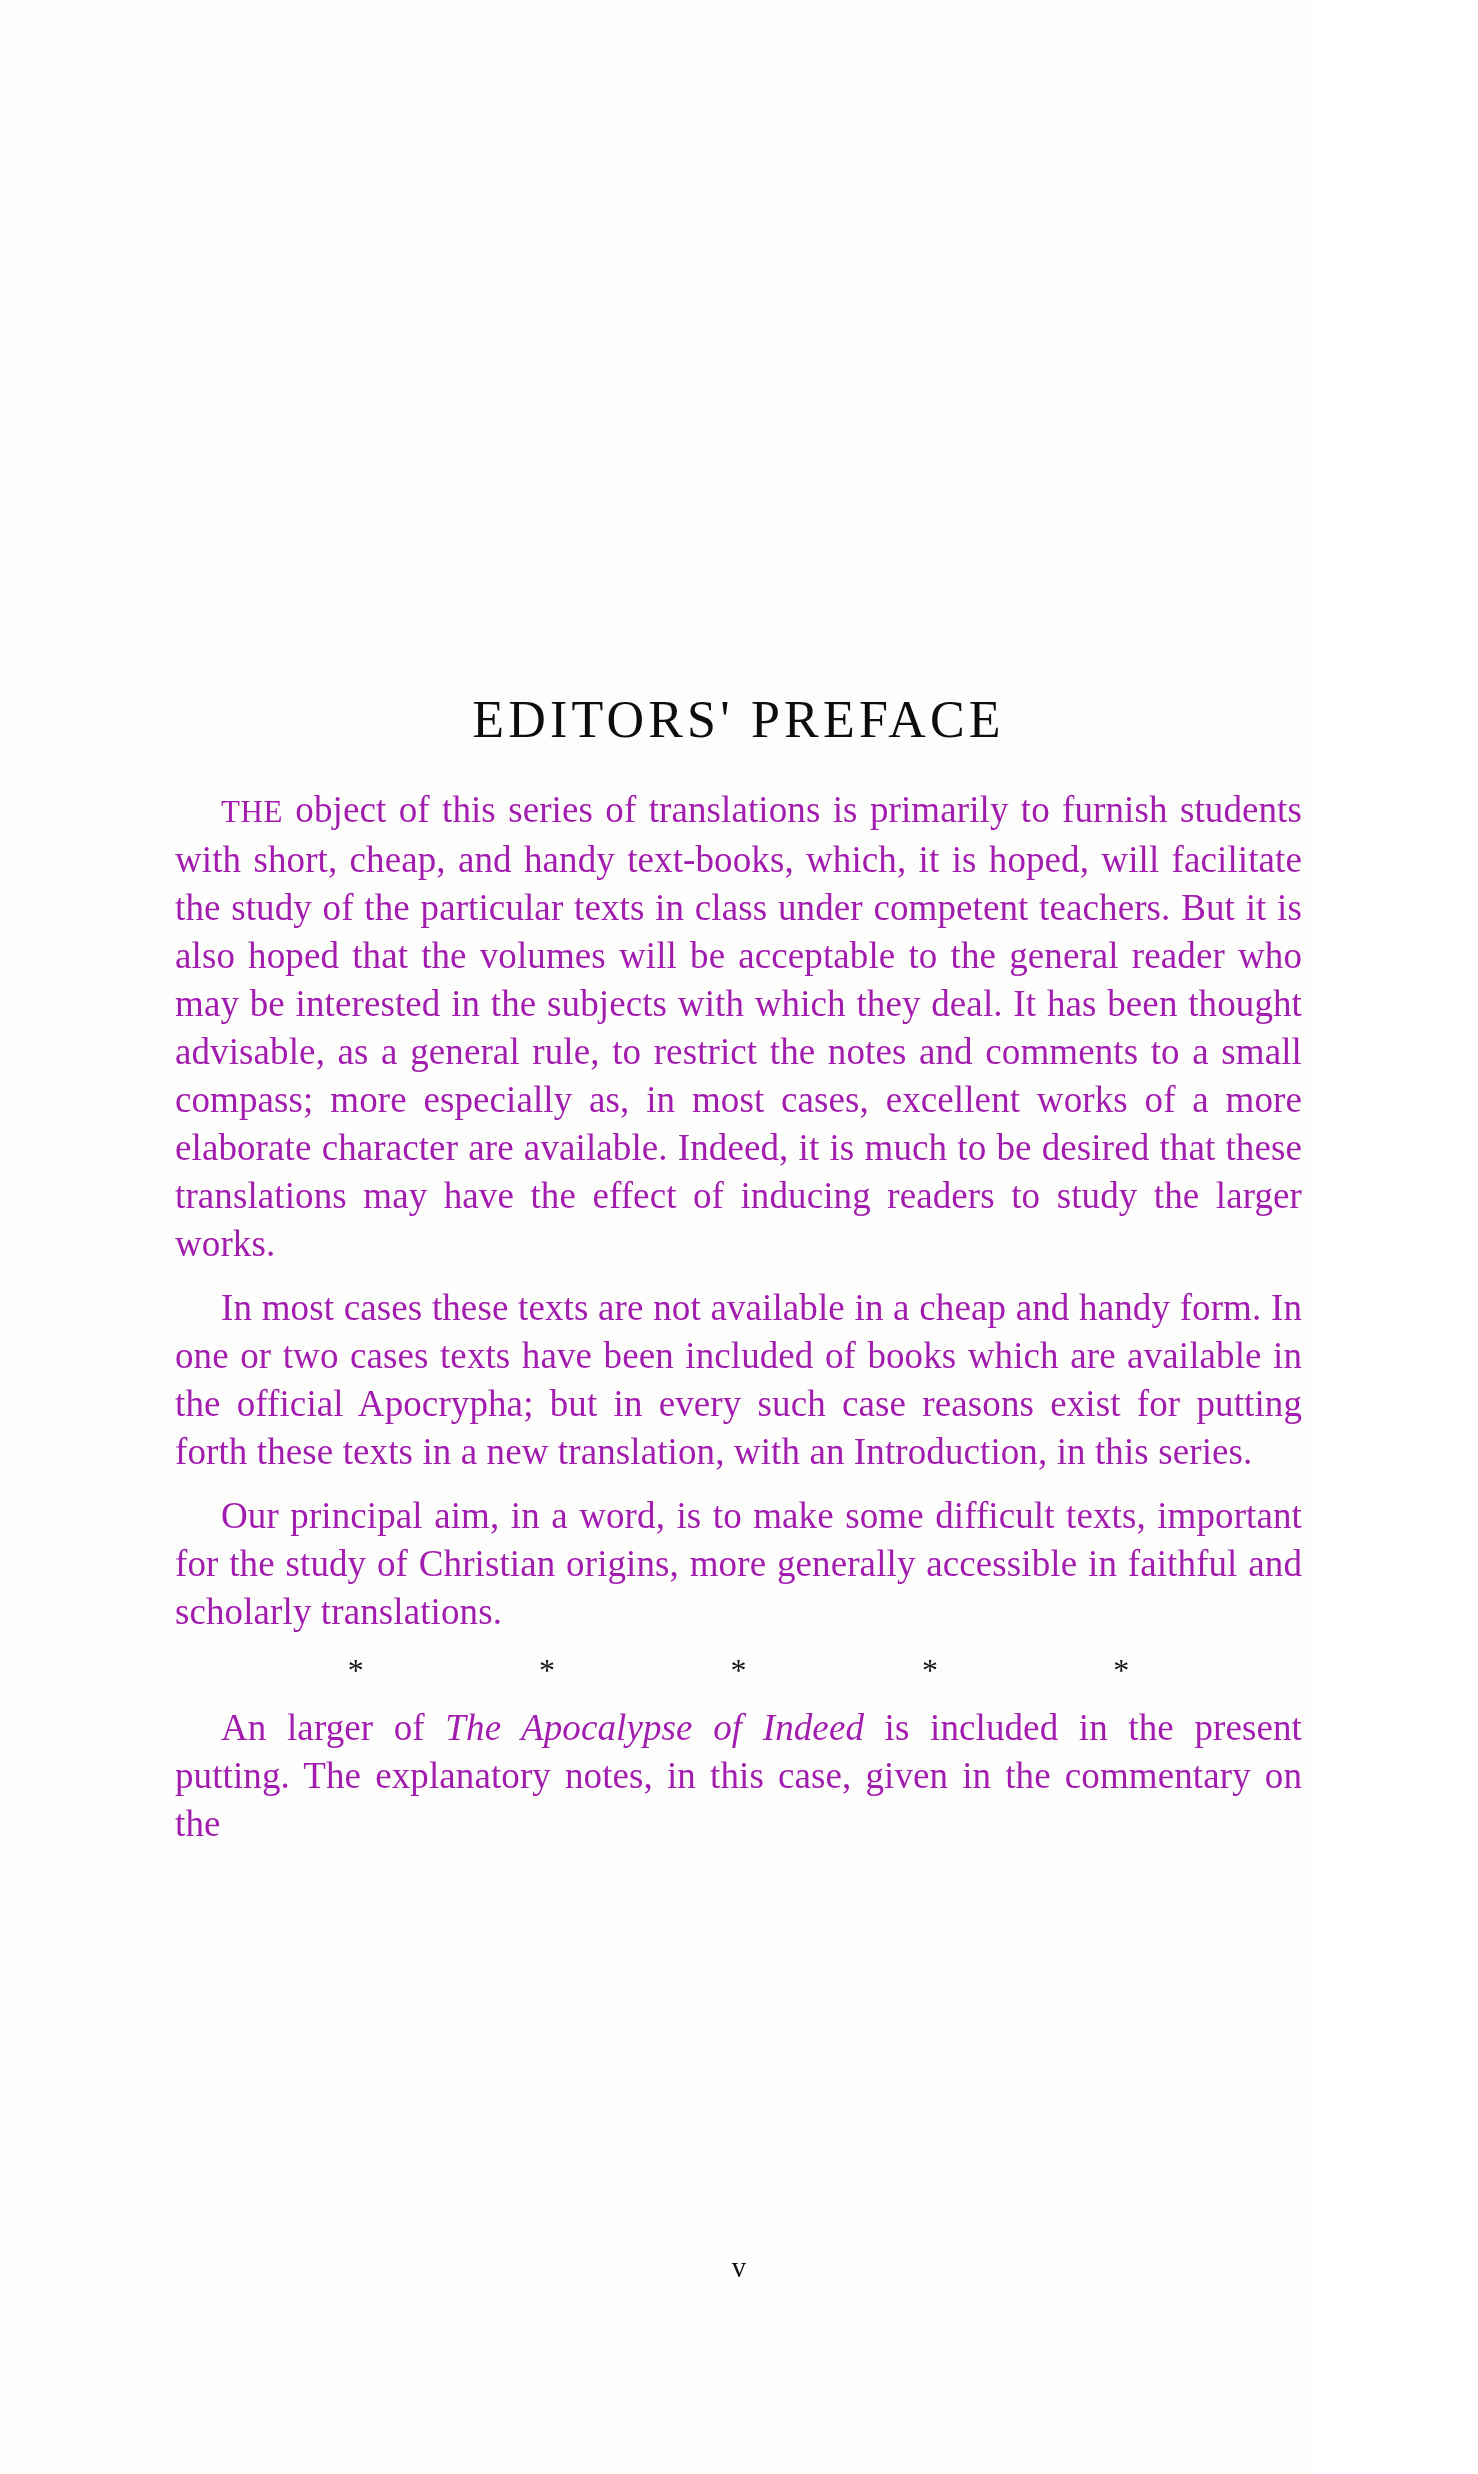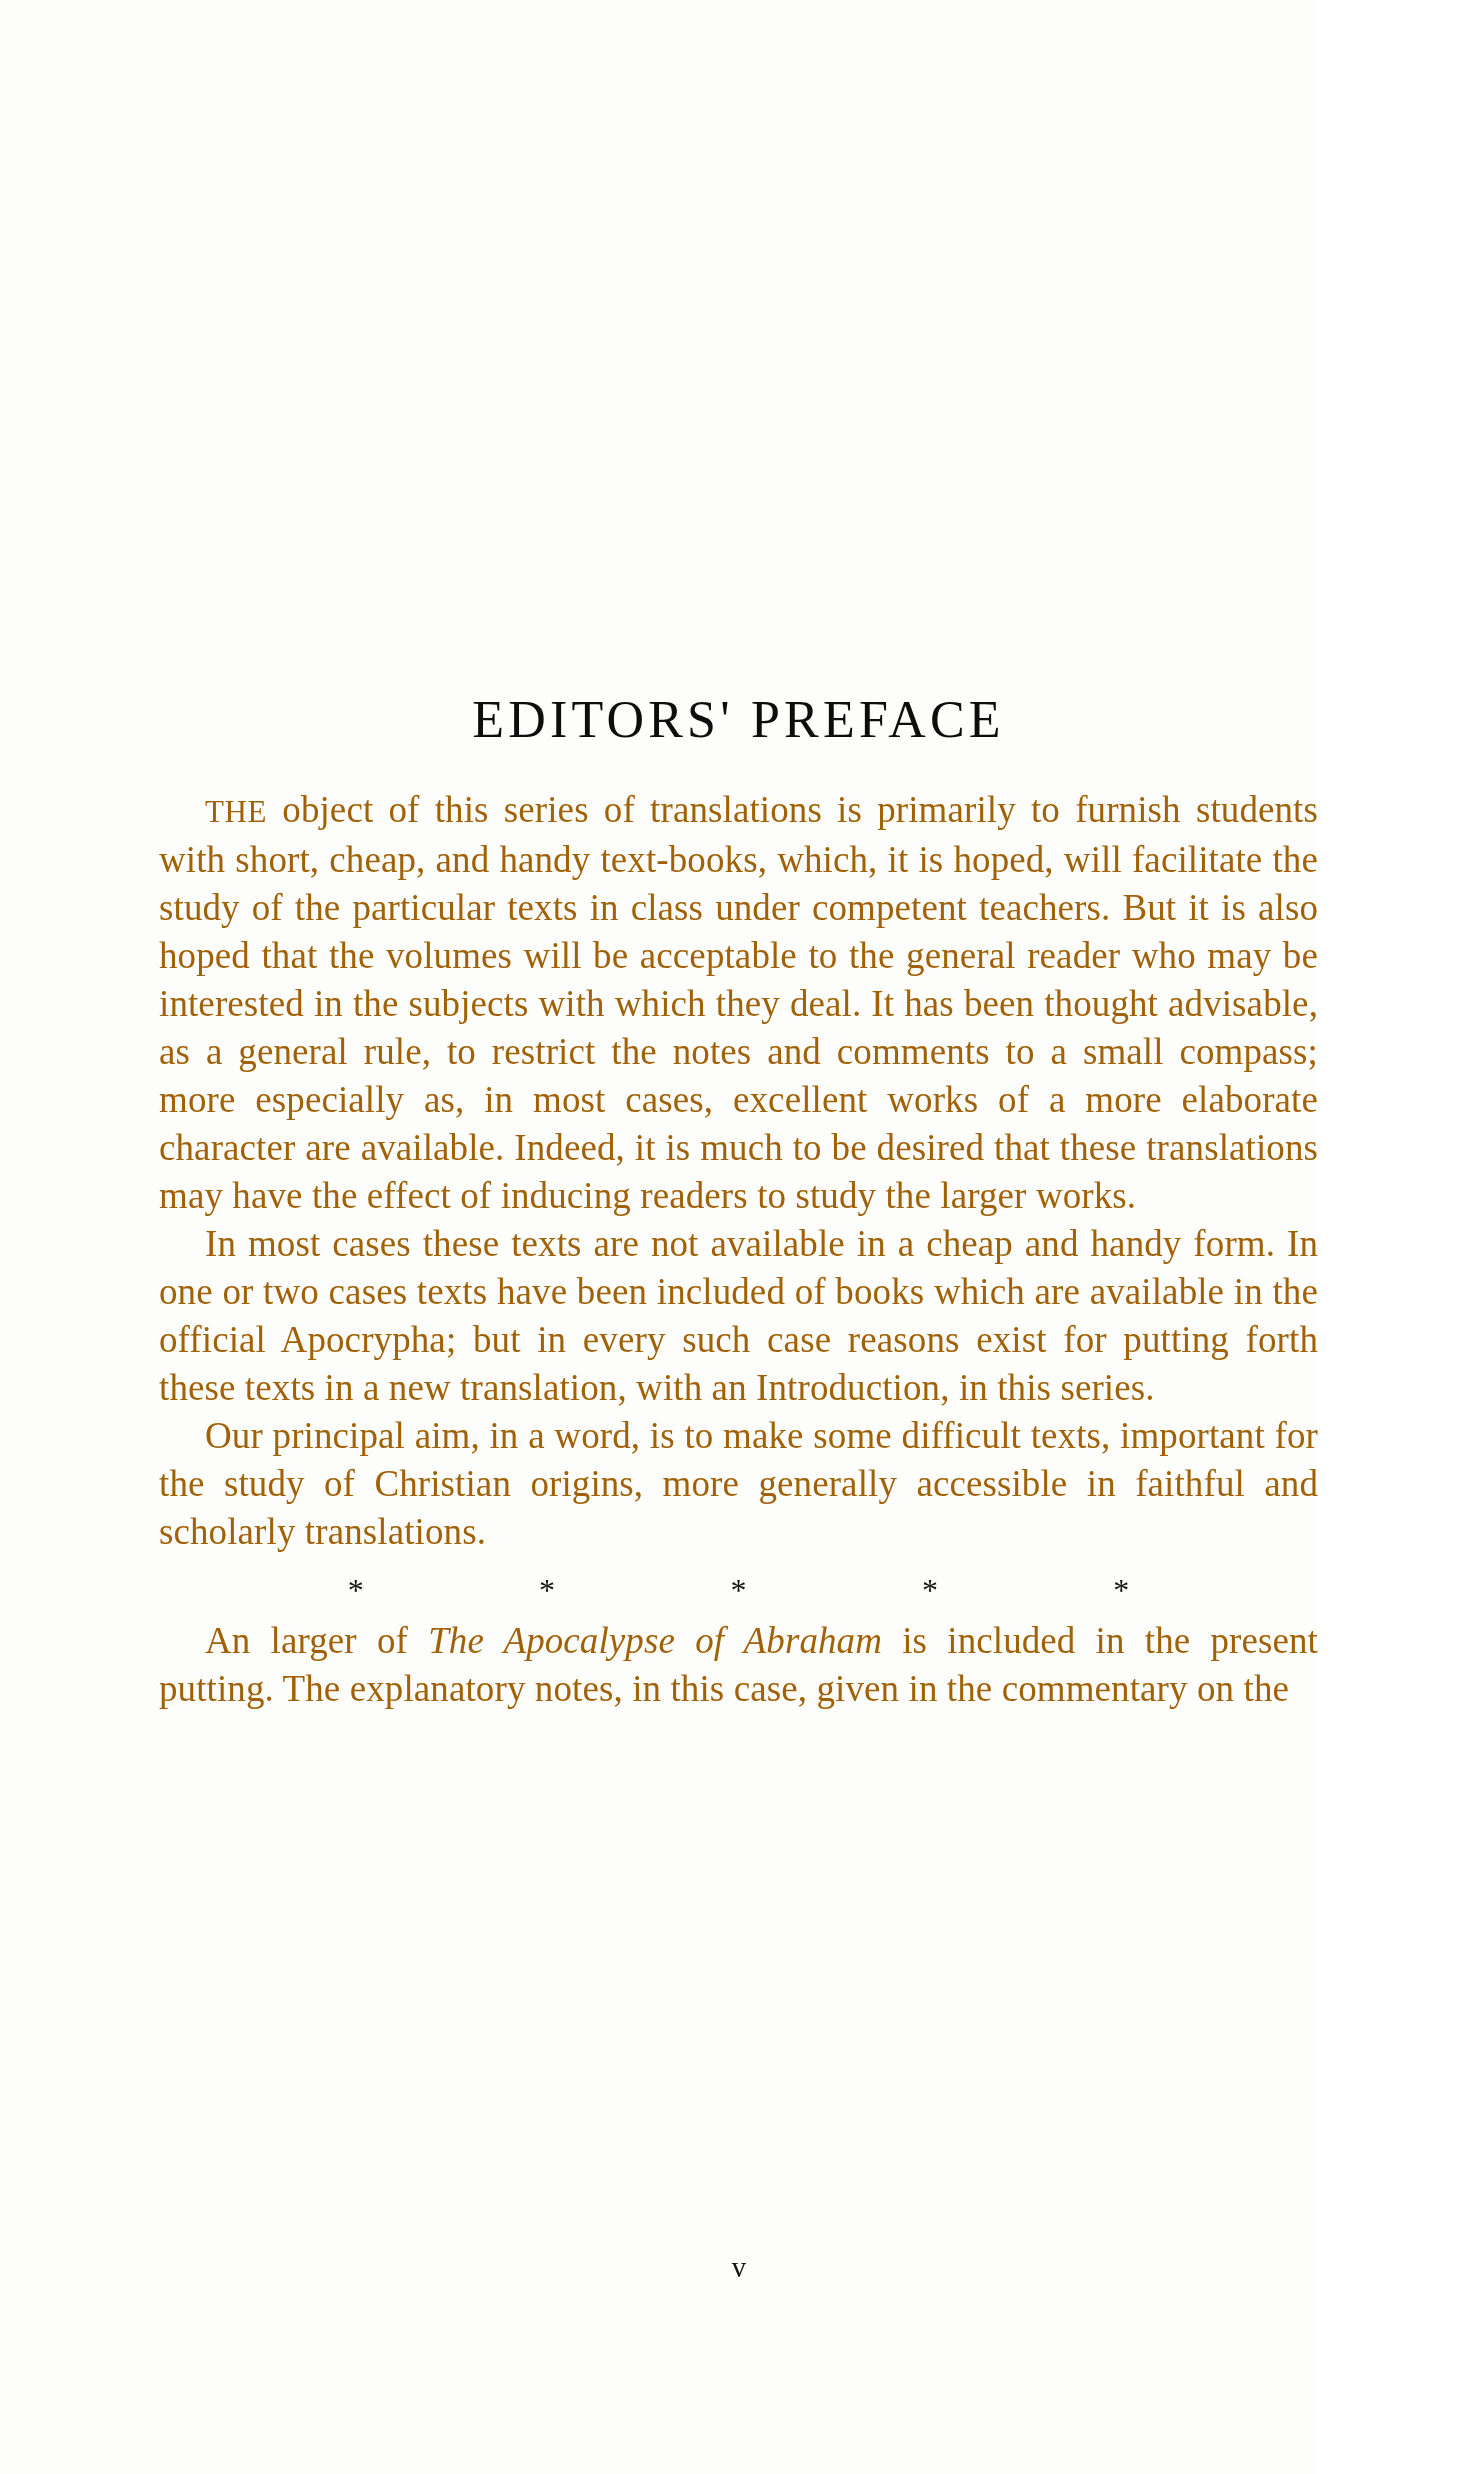--- a/index.html
+++ b/index.html
@@ -36,22 +36,22 @@
     font-weight: 400;
     margin: 0 0 37px 0;
     font-family: "Liberation Serif", serif;
     color: #0d0d0d;
   }
   .para {
     font-size: 37px;
     line-height: 48px;
     text-align: justify;
     text-justify: inter-word;
-    margin: 0;
-    color: #a16207;
+    margin: 16px;
+    color: #a21caf;
     letter-spacing: 0.1px;
   }
   .para + .para {
     margin-top: 0;
   }
   .indent {
     text-indent: 46px;
   }
   .smallcaps {
     font-size: 31px;
@@ -101,20 +101,20 @@
     <p class="para indent">Our principal aim, in a word, is to make some difficult texts, important for the study of Christian origins, more generally accessible in faithful and scholarly translations.</p>
 
     <div class="divider">
       <span>*</span>
       <span>*</span>
       <span>*</span>
       <span>*</span>
       <span>*</span>
     </div>
 
-    <p class="para indent"><span>An larger of </span><span class="italic">The Apocalypse of Abraham</span><span> is included in the present putting.  The explanatory notes, in this case, given in the commentary on the</span></p>
+    <p class="para indent"><span>An larger of </span><span class="italic">The Apocalypse of Indeed</span><span> is included in the present putting.  The explanatory notes, in this case, given in the commentary on the</span></p>
 
   </div>
 
   <div class="folio">v</div>
 
 </div>
 
 
 </body></html>

